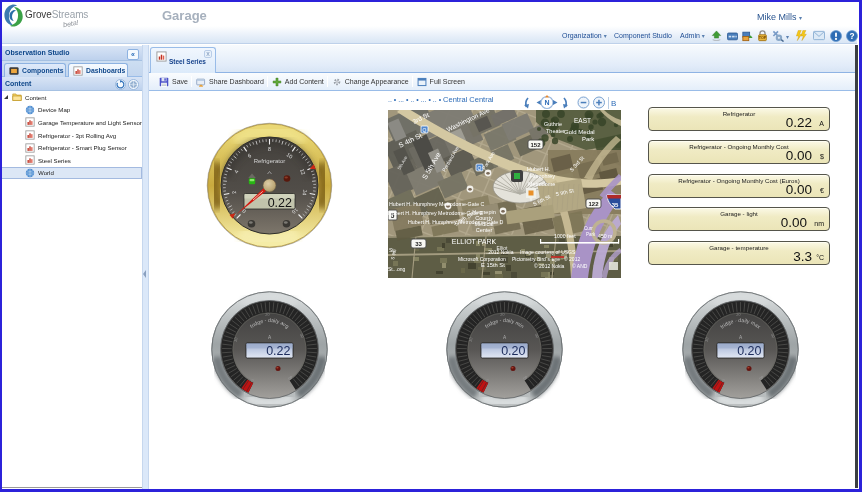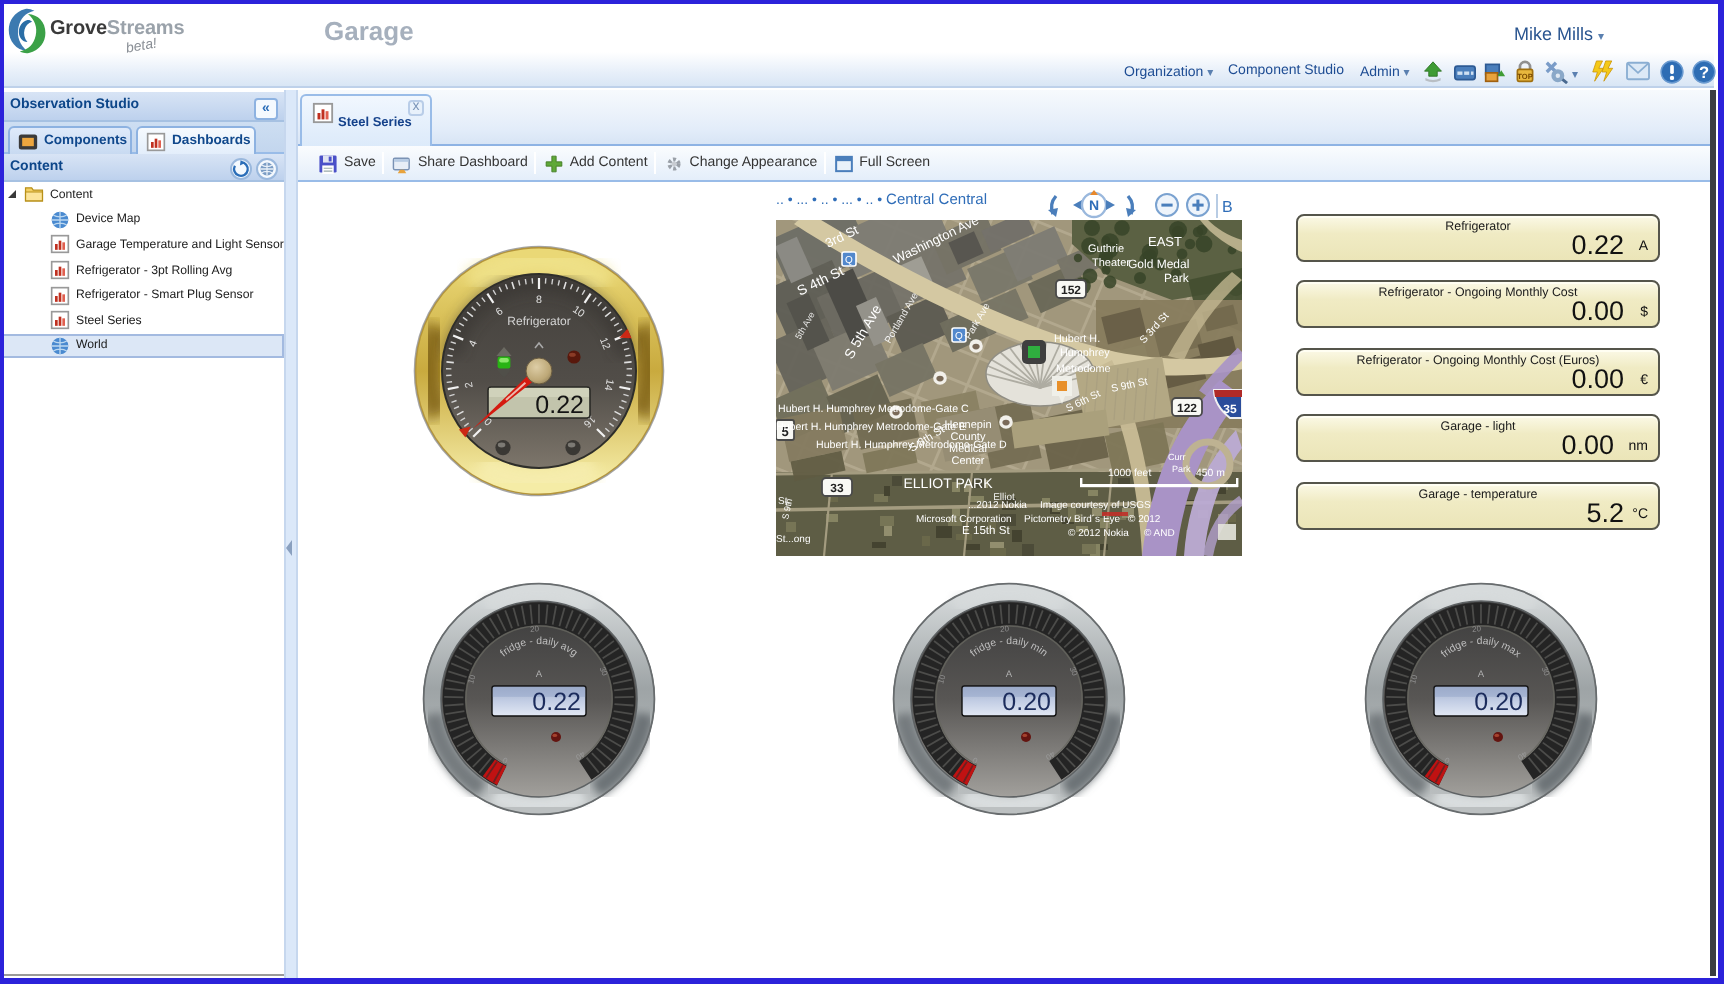--- a/index.html
+++ b/index.html
@@ -5,21 +5,21 @@
 * { margin:0; padding:0; box-sizing:border-box; }
 html,body { width:862px; height:492px; overflow:hidden; }
 body { font-family:"Liberation Sans", sans-serif; background:#fff; position:relative; }
 #pageborder { position:absolute; left:0; top:0; width:862px; height:492px; z-index:99; pointer-events:none;
   border-top:2px solid #2c22da; border-left:2px solid #2c22da; border-right:3px solid #2c22da; border-bottom:3px solid #2c22da; }
 .abs { position:absolute; }
 
 #hdr { position:absolute; left:0; top:0; width:857px; height:45px; background:#fff; }
 #hdrgrad { position:absolute; left:0; top:26px; width:857px; height:18px;
   background:linear-gradient(#ffffff, #e7eff9 60%, #d9e6f5); border-bottom:1px solid #bed1ea; }
-#brandtxt { position:absolute; left:25px; top:9px; font-size:10px; font-weight:bold; color:#3a3a3a; letter-spacing:-0.1px; }
+#brandtxt { position:absolute; left:25px; top:9px; font-size:10px; font-weight:normal; color:#3a3a3a; letter-spacing:-0.1px; }
 #brandtxt .s2 { color:#9aa2aa; }
 #beta { position:absolute; left:63px; top:20px; font-size:7px; font-style:italic; color:#8a8f96; transform:rotate(-10deg); }
 #sandbox { position:absolute; left:162px; top:8px; font-size:13px; font-weight:bold; color:#a6b0bd; }
 #user { position:absolute; left:757px; top:12px; font-size:9px; color:#2a5590; }
 #topmenu { position:absolute; left:556px; top:30px; height:13px; font-size:7px; color:#1d4c93; white-space:nowrap; }
 #topmenu .mi { position:absolute; top:2px; }
 #topmenu svg { position:absolute; top:0; }
 .caret { font-size:6px; color:#5b80b0; }
 
 #side { position:absolute; left:0; top:45px; width:142px; height:443px; background:#fff; }
@@ -764,21 +764,21 @@
     <div class="yv">0.00</div>
     <div class="yu">€</div>
   </div>
 <div class="ypanel" style="top:207px">
     <div class="yt">Garage - light</div>
     <div class="yv" style="right:22px">0.00</div>
     <div class="yu">nm</div>
   </div>
 <div class="ypanel" style="top:241px">
     <div class="yt">Garage - temperature</div>
-    <div class="yv">5.2</div>
+    <div class="yv">3.3</div>
     <div class="yu">°C</div>
   </div>
 
 <svg class="abs" style="left:210.5px;top:291px" width="117" height="117" viewBox="0 0 117 117">
     <g class="steelg" id="sg1">
       <defs>
 <linearGradient id="steelv" x1="0" y1="0" x2="0" y2="1">
 <stop offset="0" stop-color="#d6dadb"></stop>
           <stop offset="0.45" stop-color="#9ea4a6"></stop>
           <stop offset="1" stop-color="#bcc0c1"></stop>

